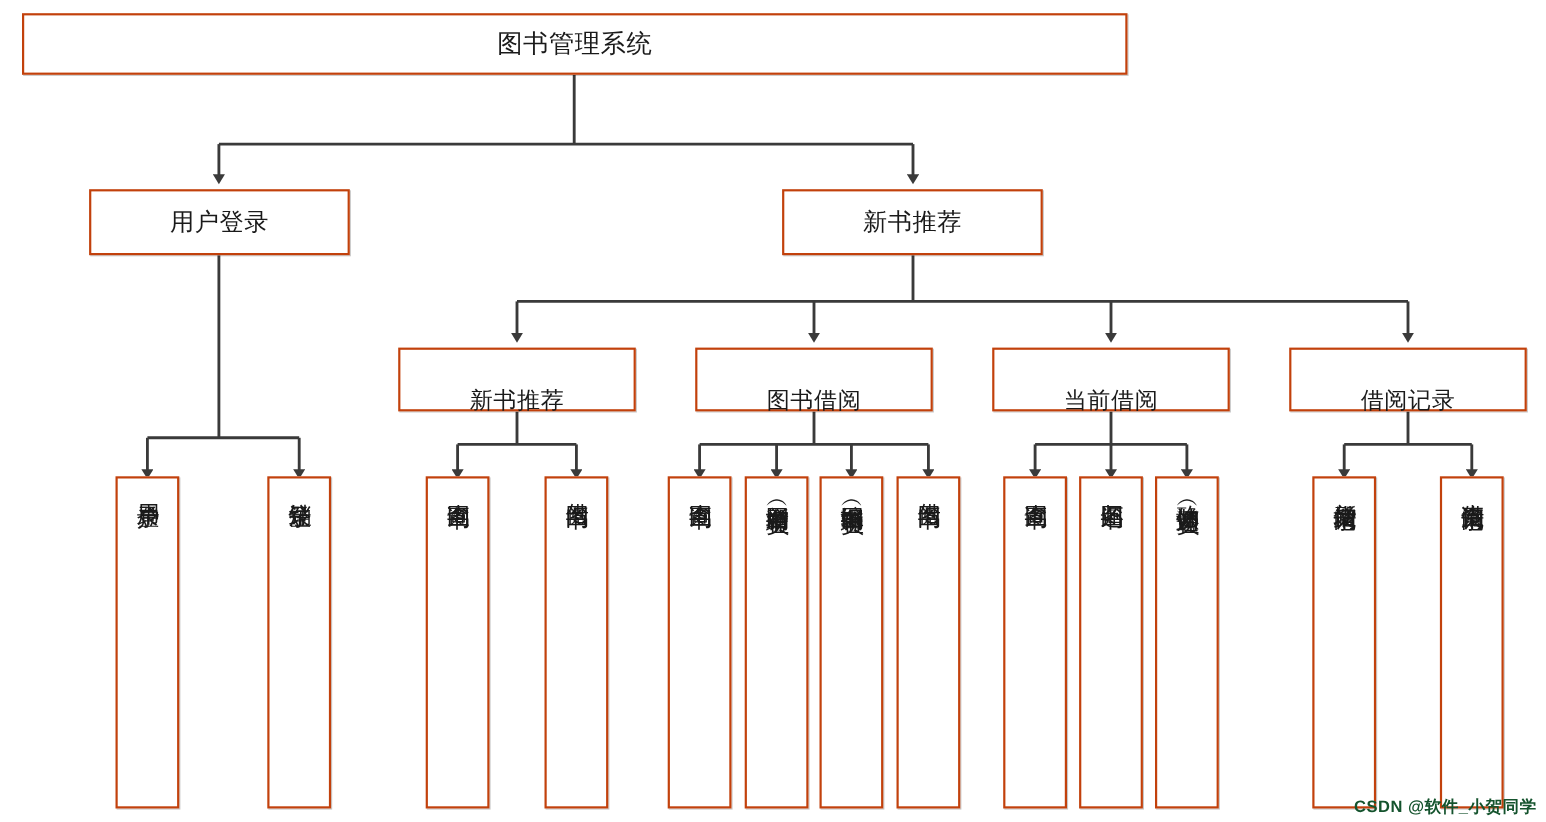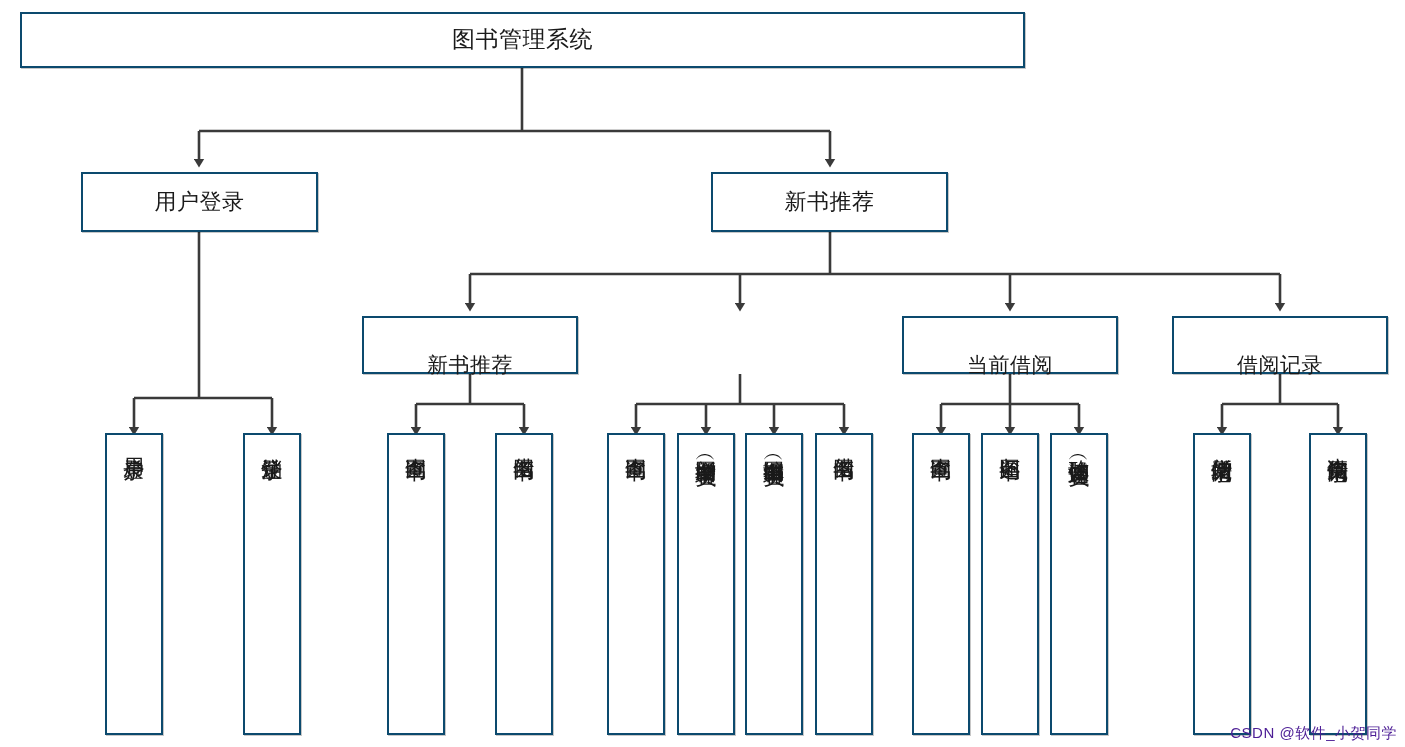--- a/index.html
+++ b/index.html
@@ -21,21 +21,21 @@
     position: absolute;
     left: 0;
     top: 0;
     width: 1405px;
     height: 747px;
     pointer-events: none;
   }
   .node {
     position: absolute;
     box-sizing: border-box;
-    border: 2px solid #0c4a6e;
+    border: 2px solid #c2410c;
     background: #ffffff;
     display: flex;
     align-items: center;
     justify-content: center;
     color: #1a1a1a;
     box-shadow: 1px 1px 0 rgba(0,0,0,0.22);
   }
   .node .label {
     display: block;
     text-align: center;
@@ -57,24 +57,25 @@
     line-height: 1.32;
     letter-spacing: 1px;
     white-space: nowrap;
   }
   .node.leaf.tall .label { padding-top: 2px; }
   .watermark {
     position: absolute;
     right: 8px;
     bottom: 4px;
     font-size: 15px;
-    color: #4c1d95;
+    color: #14532d;
     letter-spacing: 0.5px;
     white-space: nowrap;
     pointer-events: none;
+    font-weight: bold;
   }
 </style>
 </head>
 <body>
 
 <div id="canvas">
 
   <svg class="edges" viewBox="0 0 1405 747" xmlns="http://www.w3.org/2000/svg">
     <defs>
       <marker id="arw" markerWidth="10" markerHeight="11" refX="1.5" refY="5.5" orient="auto" markerUnits="userSpaceOnUse">
@@ -132,20 +133,23 @@
   <div class="node level2" style="left:81px; top:172px; width:237px; height:60px;">
     <span class="label">用户登录</span>
   </div>
   <div class="node level2" style="left:711px; top:172px; width:237px; height:60px;">
     <span class="label">新书推荐</span>
   </div>
 
   <div class="node level3" style="left:362px; top:316px; width:216px; height:58px;">
     <span class="label">新书推荐</span>
   </div>
+  <div class="node level3" style="left:632px; top:316px; width:216px; height:58px;">
+    <span class="label">图书借阅</span>
+  </div>
   <div class="node level3" style="left:1172px; top:316px; width:216px; height:58px;">
     <span class="label">借阅记录</span>
   </div>
   <div class="node level3" style="left:902px; top:316px; width:216px; height:58px;">
     <span class="label">当前借阅</span>
   </div>
 
   <div class="node leaf" style="left:105px; top:433px; width:58px; height:302px;">
     <span class="label">用户登录</span>
   </div>

